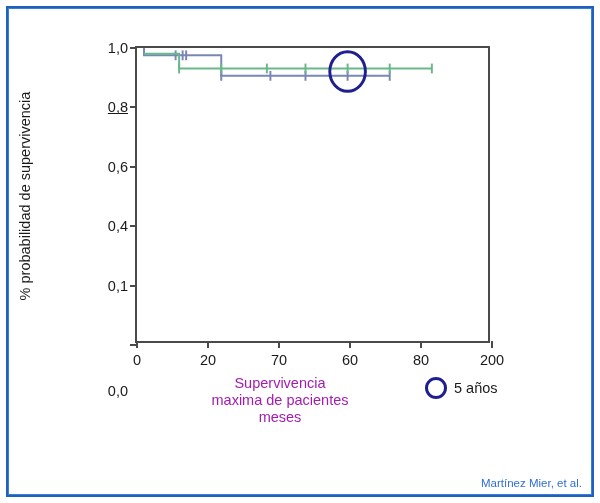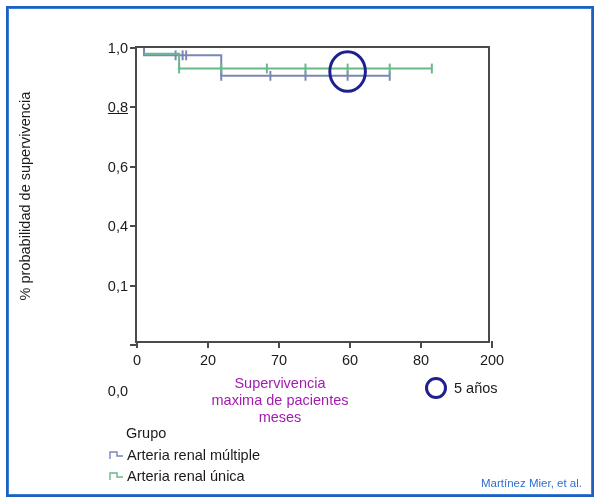--- a/index.html
+++ b/index.html
@@ -252,33 +252,16 @@
     <div>Supervivencia</div>
     <div>maxima de pacientes</div>
     <div>meses</div>
   </div>
 
   <div id="annotation-5y">
     <div class="anno-circle"></div>
     <div class="anno-label">5 años</div>
   </div>
 
-  <div id="legend">
-    <div class="legend-title">Grupo</div>
-    <div id="legend-rows">
-        <div class="legend-row">
-          <svg class="legend-mark" viewBox="0 0 16 12">
-            <path d="M2 10 L2 3 L9 3 L9 7 L15 7" fill="none" stroke="#7a86b8" stroke-width="1.4"></path>
-          </svg>
-          <span class="legend-text">Arteria renal múltiple</span>
-        </div>
-        <div class="legend-row">
-          <svg class="legend-mark" viewBox="0 0 16 12">
-            <path d="M2 10 L2 3 L9 3 L9 7 L15 7" fill="none" stroke="#6ab88a" stroke-width="1.4"></path>
-          </svg>
-          <span class="legend-text">Arteria renal única</span>
-        </div>
-      </div>
-  </div>
 
   <div id="credit">Martínez Mier, et al.</div>
 
 </div>
 
 </body></html>

